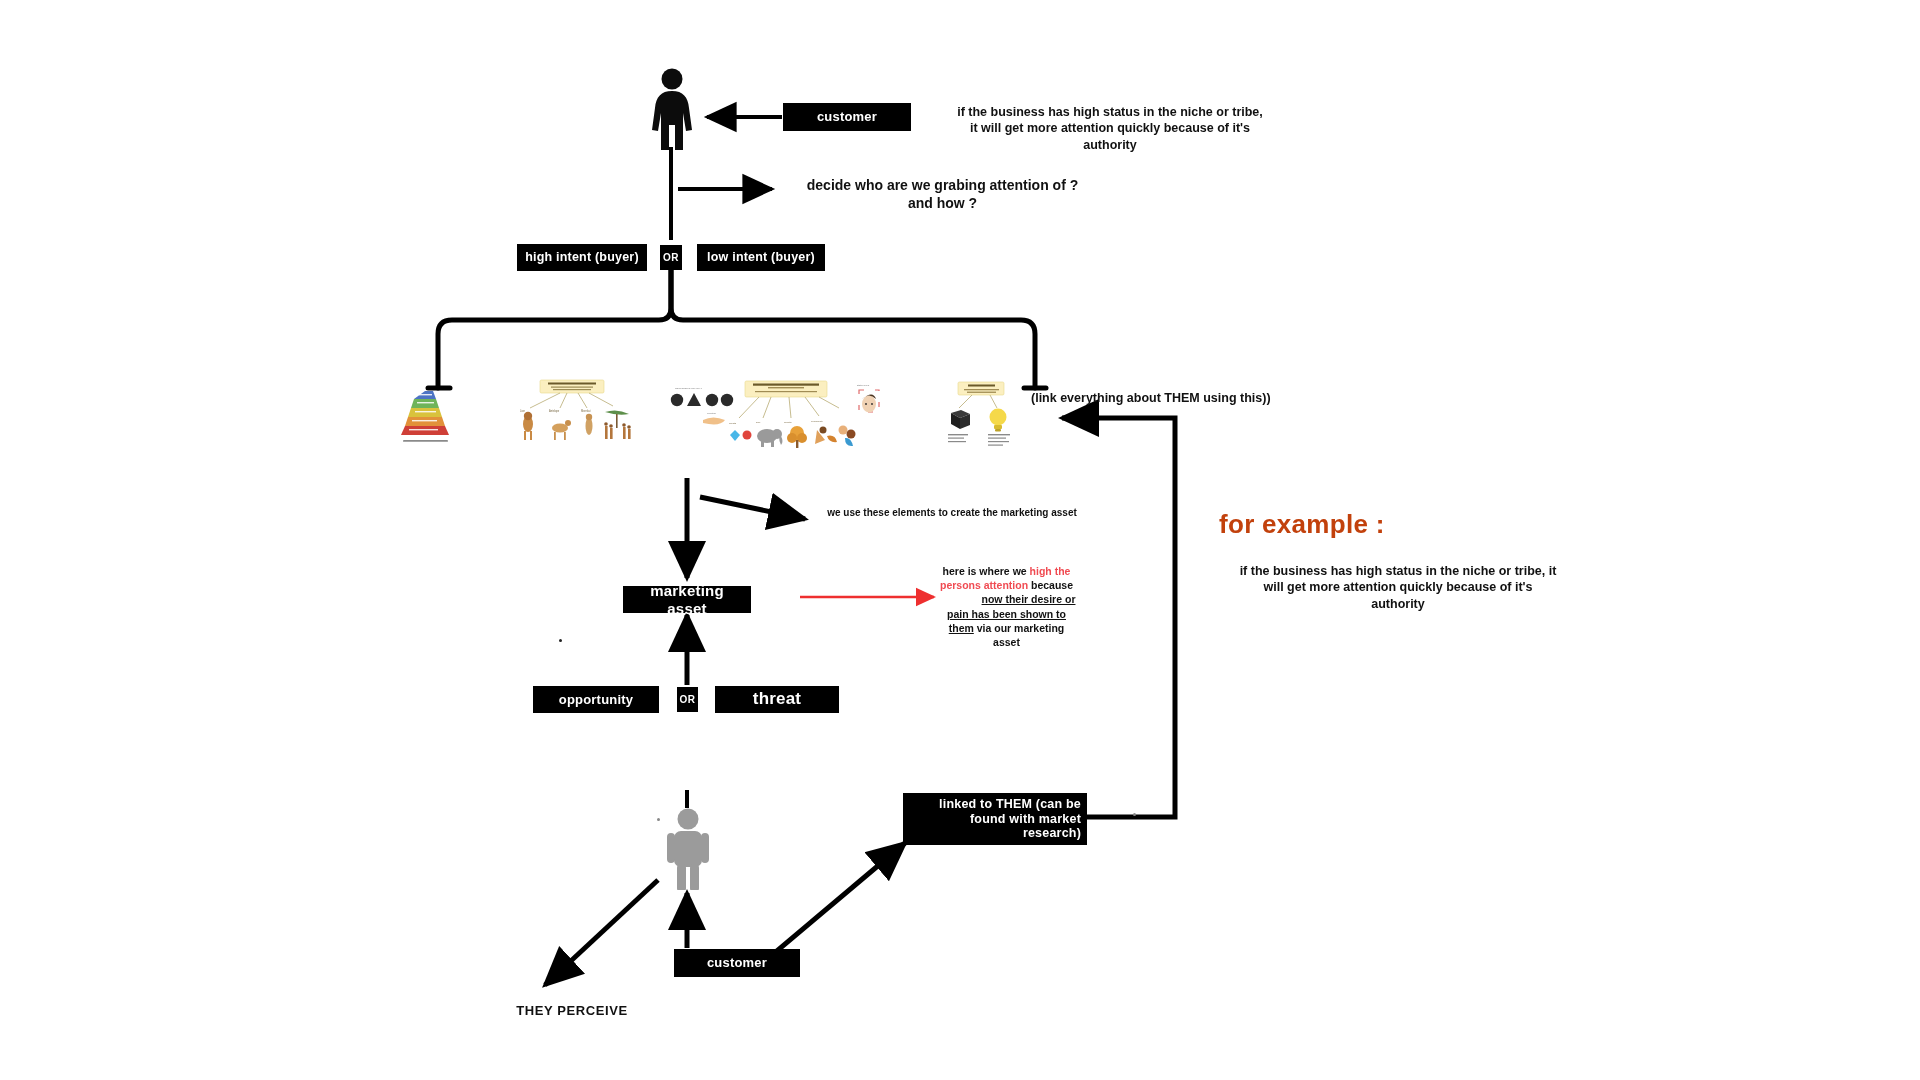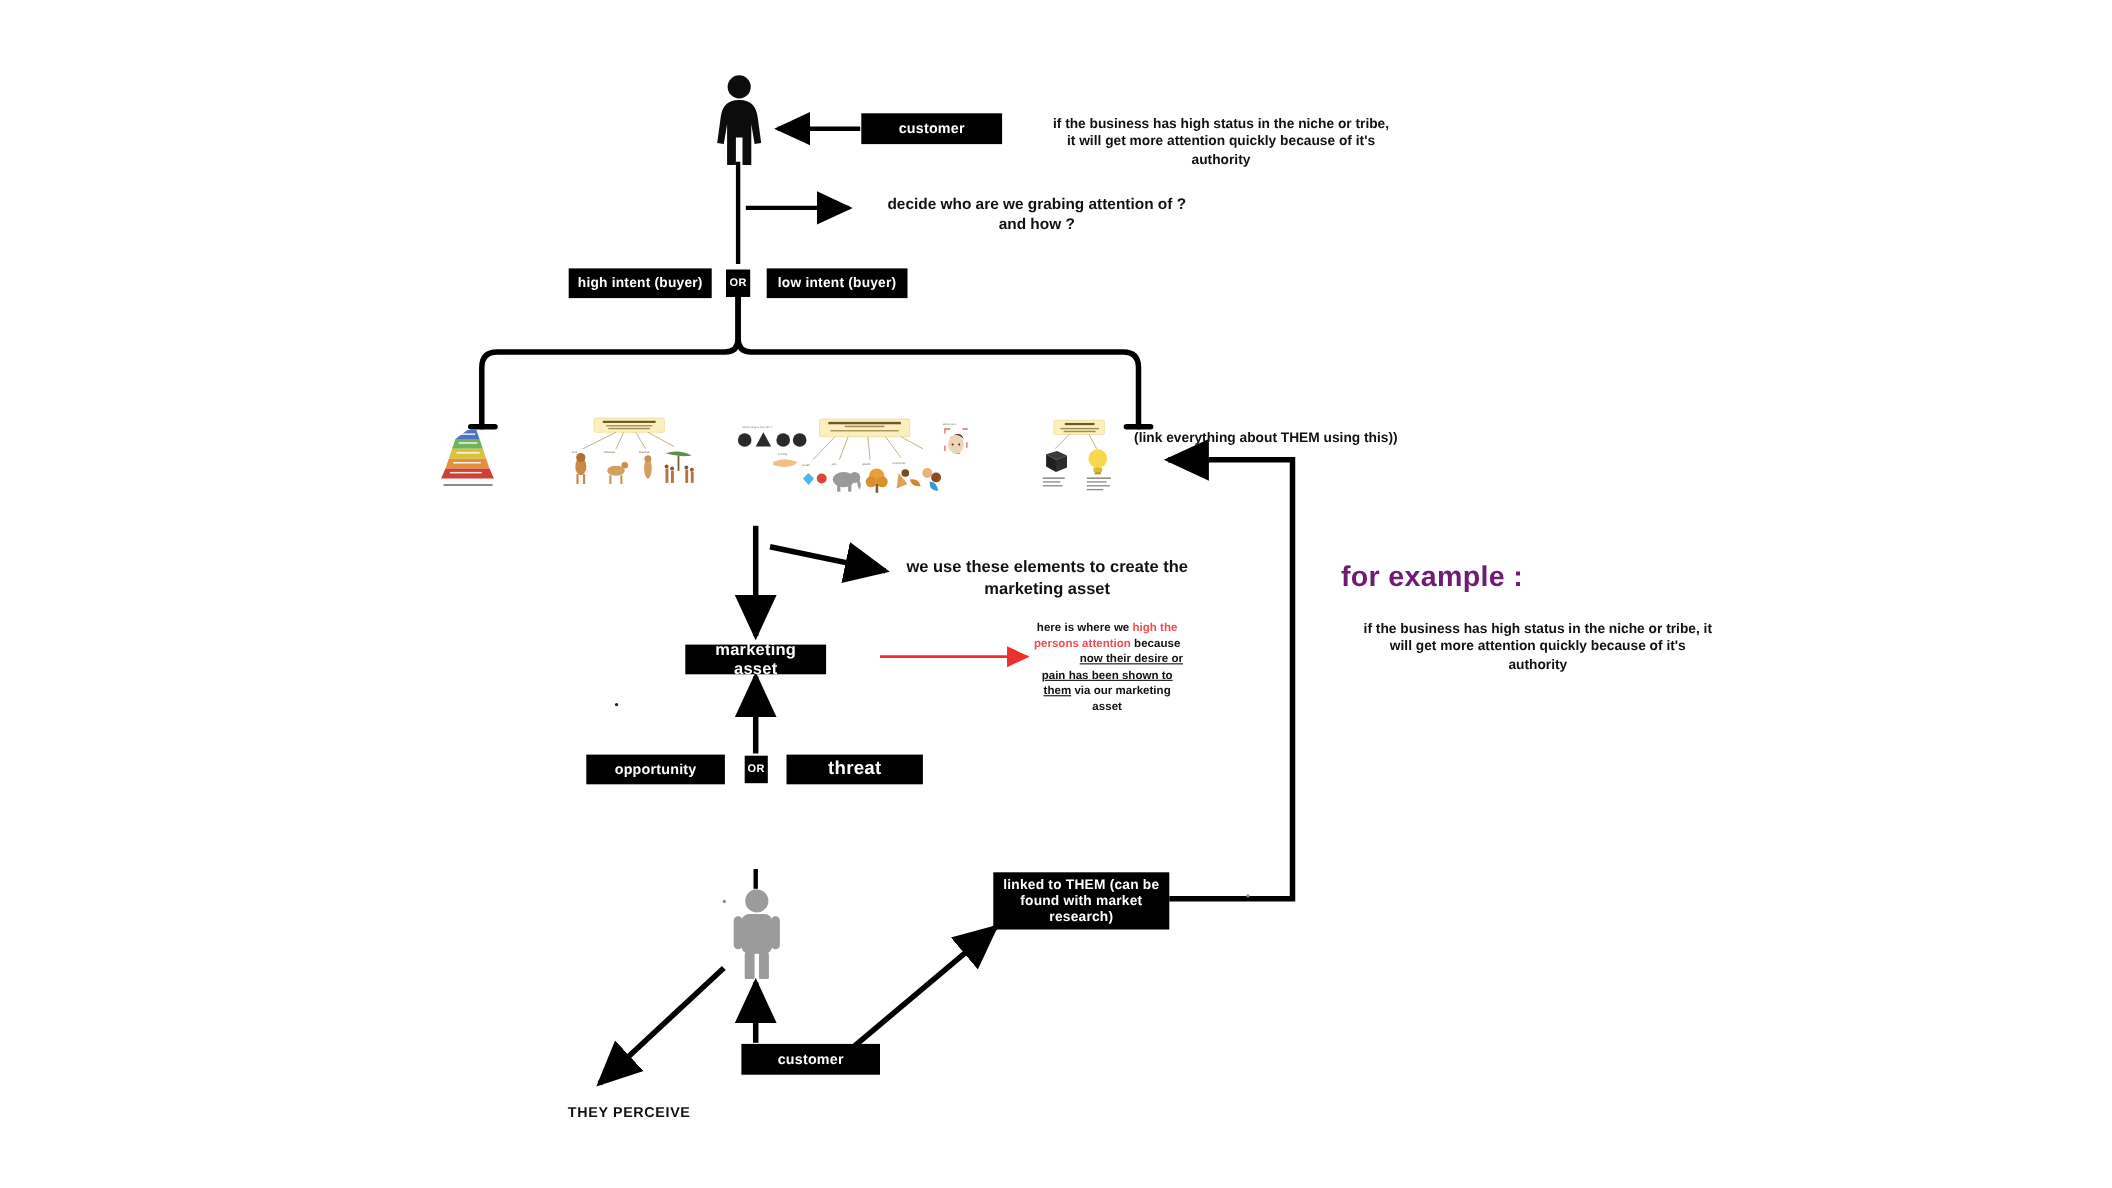--- a/index.html
+++ b/index.html
@@ -56,21 +56,21 @@
     color: #111111;
     font-weight: bold;
     text-align: center;
     line-height: 1.3;
     box-sizing: border-box;
   }
   .txt-left { text-align: left; }
 
   .for-example {
     position: absolute;
-    color: #701a75;
+    color: #c2410c;
     font-weight: bold;
     font-size: 26px;
     letter-spacing: .3px;
   }
   .red { color: #f04b52; }
   .uline { text-decoration: underline; margin-left: 44px; }
 
   
   #wires {
     position: absolute;
@@ -162,31 +162,31 @@
   <div class="box" style="left:697px; top:244px; width:128px; height:27px; font-size:12.5px;">low intent (buyer)</div>
 
   <div class="box" style="left:623px; top:586px; width:128px; height:27px; font-size:15px;">marketing asset</div>
 
   <div class="box" style="left:533px; top:686px; width:126px; height:27px; font-size:13px;">opportunity</div>
 
   <div class="or-box" style="left:677px; top:687px; width:21px; height:25px;">OR</div>
 
   <div class="box" style="left:715px; top:686px; width:124px; height:27px; font-size:17px;">threat</div>
 
-  <div class="box" style="left:903px; top:793px; width:160px; height:52px; font-size:12.5px;">linked to THEM (can be found with market research)</div>
+  <div class="box" style="left:903px; top:793px; width:184px; height:52px; font-size:12.5px;text-align:right;">linked to THEM (can be found with market research)</div>
 
   <div class="box" style="left:631px; top:949px; width:126px; height:28px; font-size:13px;margin-left:43px;">customer</div>
 
   <div class="txt" style="left:955px; top:104px; width:310px; font-size:12.5px;">if the business has high status in the niche or tribe, it will get more attention quickly because of it's authority</div>
 
   <div class="txt" style="left:795px; top:176px; width:295px; font-size:14px;">decide who are we grabing attention of ? and how ?</div>
 
   <div class="txt txt-left" style="left:1031px; top:390px; width:300px; font-size:12.5px;">(link everything about THEM using this))</div>
 
-  <div class="txt" style="left:812px; top:506px; width:280px; font-size:15px;">we use these elements to create the marketing asset</div>
+  <div class="txt" style="left:812px; top:506px; width:280px; font-size:10px;">we use these elements to create the marketing asset</div>
 
   <div class="txt" style="left:482px; top:1003px; width:180px; font-size:13px; letter-spacing:.6px;">THEY PERCEIVE</div>
 
   <div class="txt" style="left:934px; top:564px; width:145px; font-size:10.5px; line-height:1.35;">
     <span>here is where we </span><span class="red">high the persons attention</span><span> because </span><span class="uline">now their desire or pain has been shown to them</span><span> via our marketing asset</span>
   </div>
 
   <div class="for-example" style="left:1219px; top:509px;">for example :</div>
 
   <div class="txt" style="left:1238px; top:563px; width:320px; font-size:12.5px;">if the business has high status in the niche or tribe, it will get more attention quickly because of it's authority</div>

